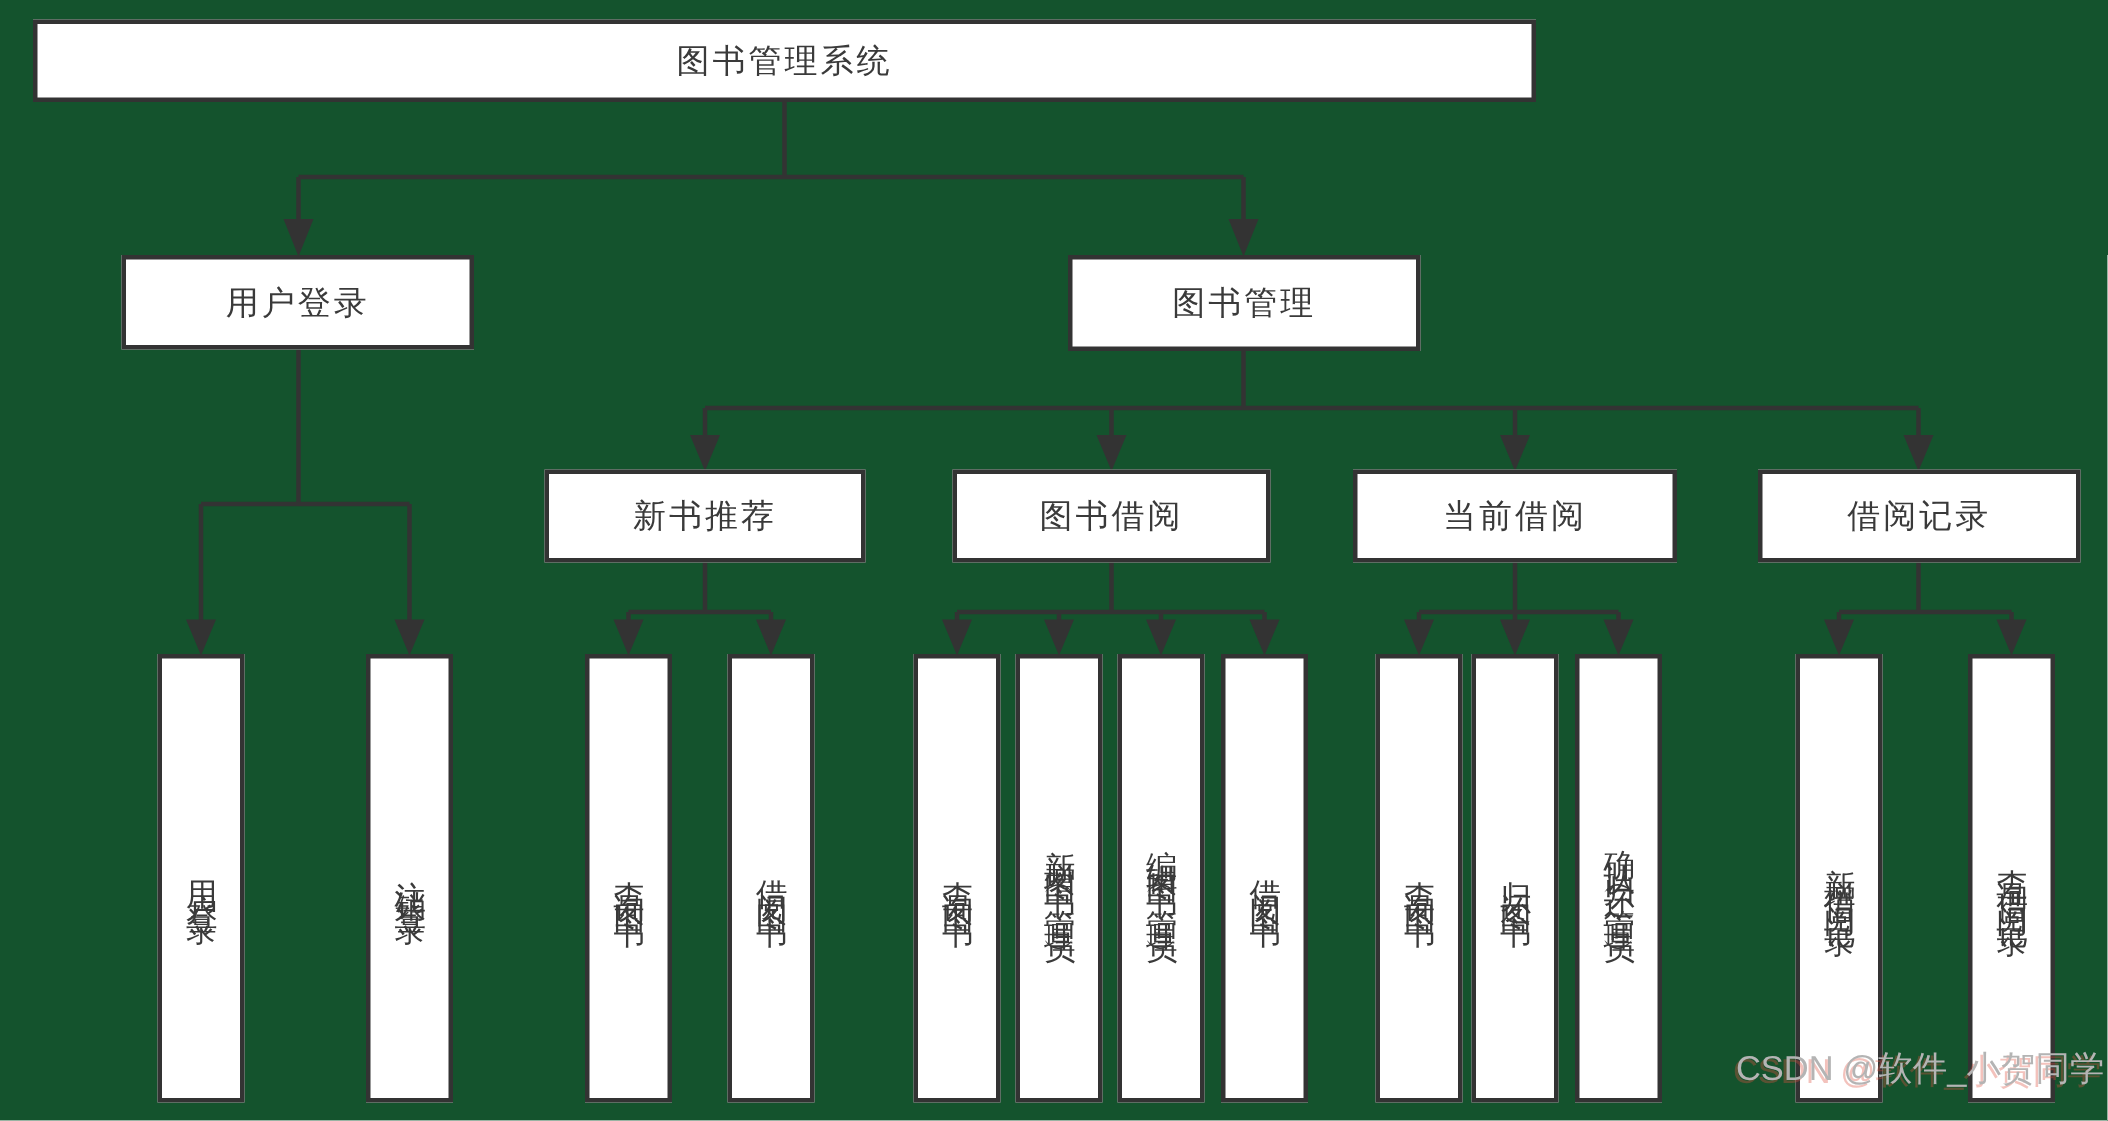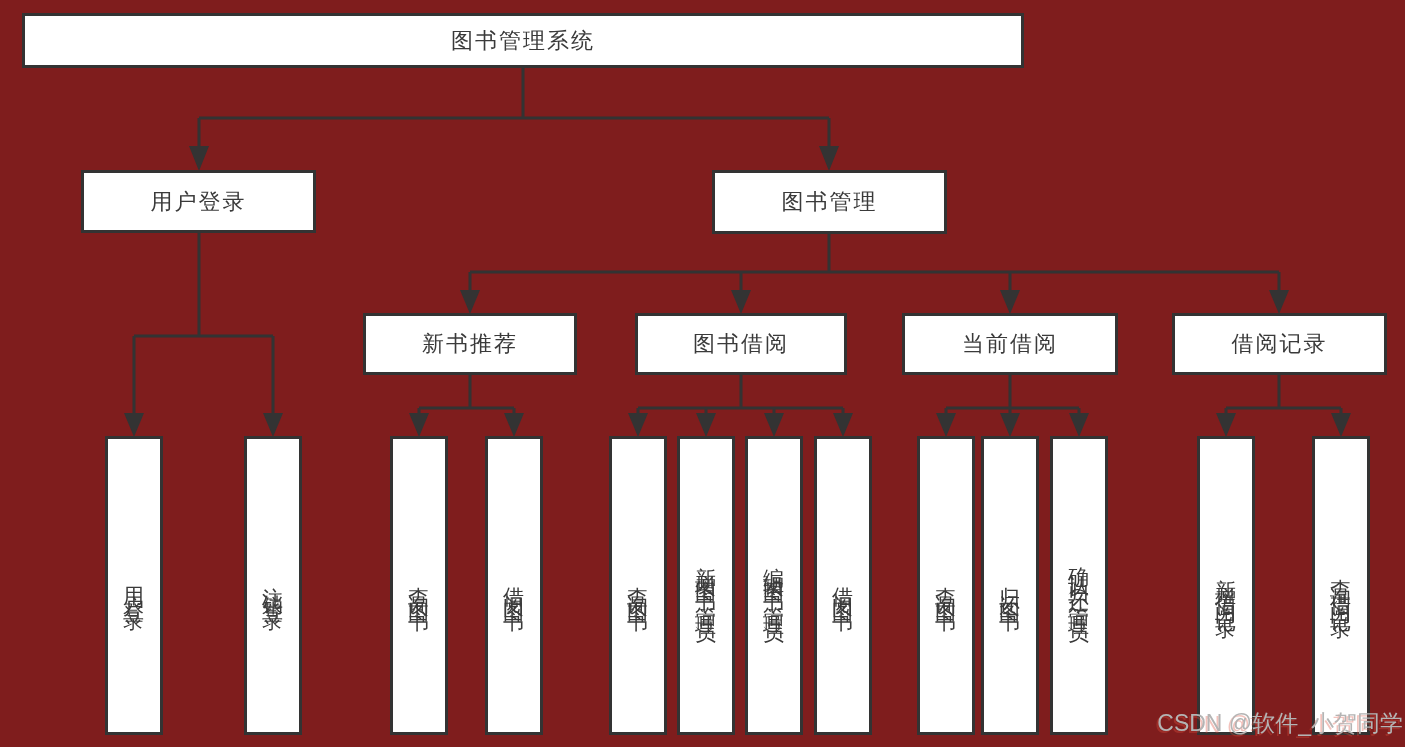--- a/index.html
+++ b/index.html
@@ -1,20 +1,20 @@
 <!DOCTYPE html>
 <html><head>
 <meta charset="utf-8">
 <style>
   html, body { margin: 0; padding: 0; background: #ffffff; }
   .canvas {
     position: relative;
     width: 1405px;
     height: 747px;
-    background: #7f1d1d;
+    background: #14532d;
     font-family: "Liberation Sans", "DejaVu Sans", sans-serif;
     overflow: hidden;
   }
   .wires {
     position: absolute;
     left: 0; top: 0;
     width: 1405px; height: 747px;
     pointer-events: none;
   }
   .node {
@@ -65,21 +65,21 @@
   .l7  { left: 745px;  }
   .l8  { left: 814px;  }
   .l9  { left: 917px;  }
   .l10 { left: 981px;  }
   .l11 { left: 1050px; }
   .l12 { left: 1197px; }
   .l13 { left: 1312px; }
   .watermark {
     position: absolute;
     right: 2px;
-    bottom: 8px;
+    bottom: 19px;
     font-size: 23px;
     color: #b4b4b4;
     text-shadow: -2px 2px 0 rgba(222, 80, 62, 0.35);
     white-space: nowrap;
     z-index: 5;
   }
 </style>
 </head>
 <body>
 

